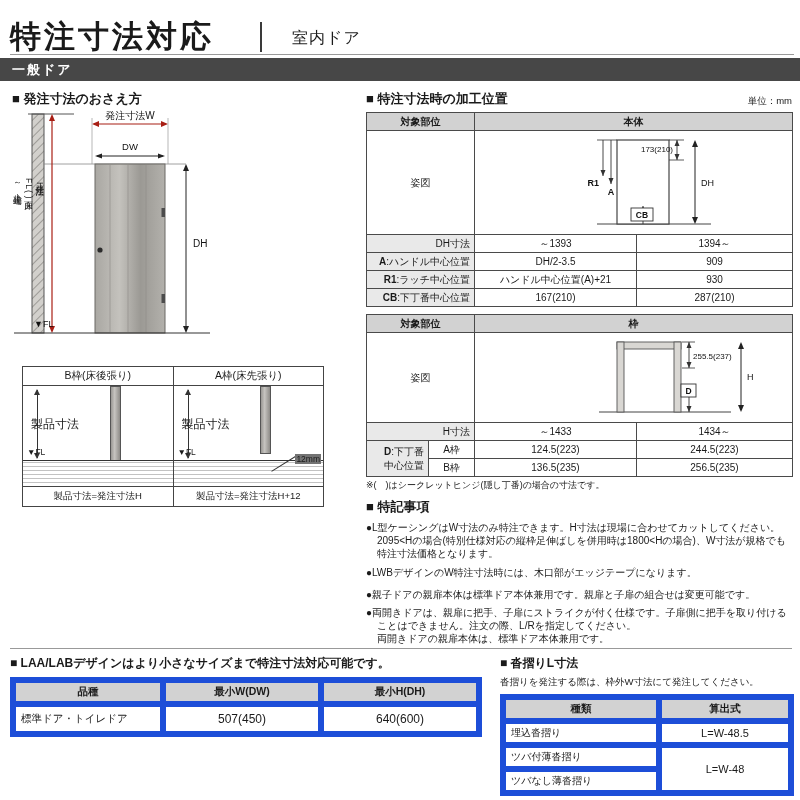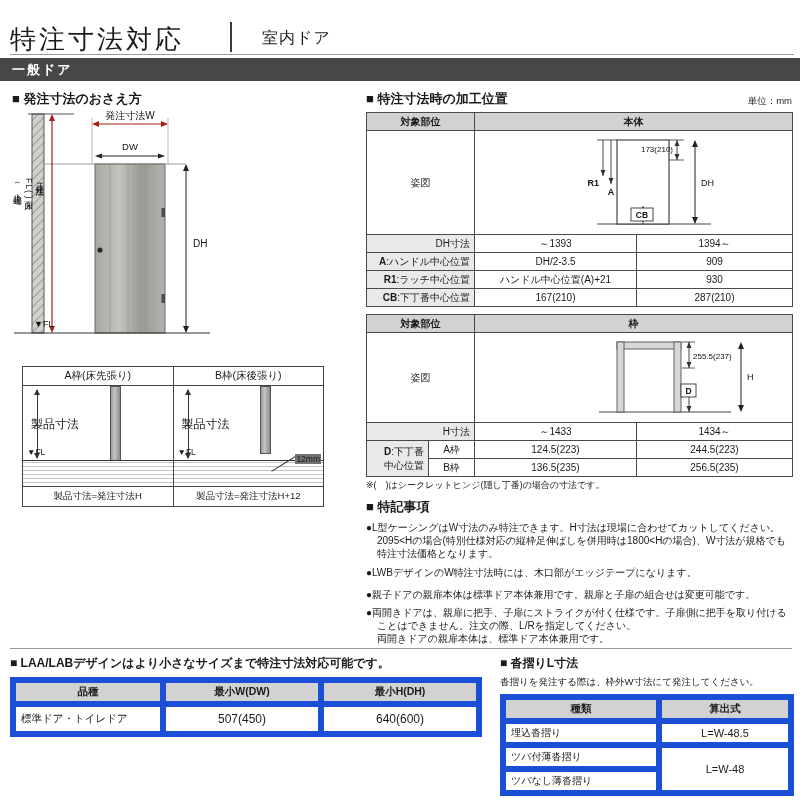--- a/index.html
+++ b/index.html
@@ -2,21 +2,21 @@
 <html><head>
 <meta charset="utf-8">
 <style>
   * { margin:0; padding:0; box-sizing:border-box; }
   html,body { background:#fff; }
   body { font-family:"Liberation Sans","DejaVu Sans",sans-serif; color:#1a1a1a; }
   .page { position:relative; width:800px; height:800px; background:#fff; overflow:hidden; }
 
   
   .header { position:absolute; left:10px; top:8px; right:6px; height:44px; display:flex; align-items:flex-end; }
-  .title { font-size:26px; font-weight:normal; letter-spacing:3px; line-height:1; }
+  .title { font-size:31px; font-weight:bold; letter-spacing:3px; line-height:1; }
   .vdiv { width:2px; height:30px; background:#3a3a3a; margin:0 30px 0 46px; }
   .subtitle { font-size:16px; letter-spacing:1px; padding-bottom:3px; }
   .header-rule { position:absolute; left:10px; top:54px; right:6px; height:1px; background:#9a9a9a; }
   .category-bar { position:absolute; left:0; top:58px; width:800px; height:23px; background:#474747; color:#fff; display:flex; align-items:center; padding-left:12px; font-size:13px; font-weight:bold; letter-spacing:2px; }
 
   .sec-heading { font-size:13px; font-weight:bold; }
 
   
   .left-heading { position:absolute; left:12px; top:90px; }
   .door-diagram { position:absolute; left:10px; top:108px; width:330px; height:250px; }
@@ -148,22 +148,22 @@
     <div class="vert-label">
       <div>発注寸法H:</div>
       <div>FL(床面)</div>
       <div>～上枠上端</div>
     </div>
     <div class="dlabel lab-fl">▼FL</div>
   </div>
 
   <div class="frames-box">
     <div class="fr-head">
+      <div>B枠(床後張り)</div>
       <div>A枠(床先張り)</div>
-      <div>B枠(床後張り)</div>
     </div>
     <div class="fr-body">
       <div class="fr-cell first">
         <span class="pd-dim"></span>
         <span class="pd">製品寸法</span>
         <span class="strip stripA"></span>
         <span class="flmark">▼FL</span>
         <span class="floor"></span>
       </div>
       <div class="fr-cell">

